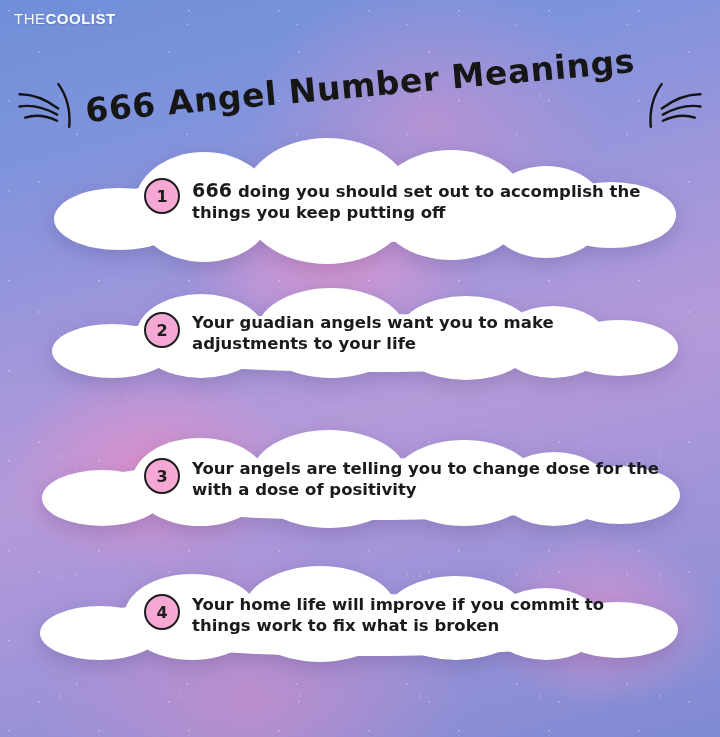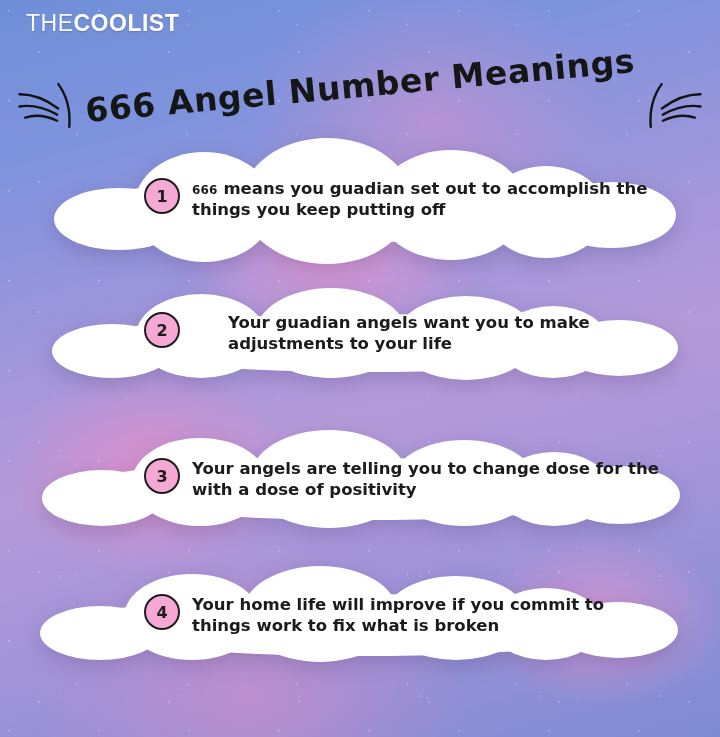--- a/index.html
+++ b/index.html
@@ -38,22 +38,22 @@
       radial-gradient(circle at 85% 65%, rgba(255,255,255,0.30) 0.6px, transparent 1px),
       radial-gradient(circle at 50% 80%, rgba(255,255,255,0.25) 0.6px, transparent 1px);
     background-size: 90px 90px, 130px 130px, 110px 110px, 150px 150px, 120px 120px;
     pointer-events: none;
   }
 
   
   .brand {
     position: absolute;
     top: 10px;
-    left: 26px;
-    font-size: 23px;
+    left: 14px;
+    font-size: 15px;
     letter-spacing: 0.5px;
     color: #ffffff;
     text-shadow: 0 1px 2px rgba(0,0,0,0.18);
     z-index: 6;
   }
   .brand .thin { font-weight: 400; opacity: 0.95; }
   .brand .bold { font-weight: 700; }
 
   
   .title-wrap {
@@ -125,21 +125,21 @@
   }
   .cloud-text {
     font-size: 16.5px;
     line-height: 1.28;
     color: #1b1b1b;
     font-weight: 600;
     max-width: 470px;
     font-family: "DejaVu Sans", sans-serif;
   }
   .cloud-text .lead {
-    font-size: 12px;
+    font-size: 19px;
     letter-spacing: 0.2px;
   }
 </style>
 </head>
 <body>
 
 <div class="infographic">
 
   <div class="speckles"></div>
 
@@ -172,37 +172,37 @@
       <span style="left:40px; top:38px; width:560px; height:68px;"></span>
       <span style="left:8px;  top:52px; width:130px; height:62px;"></span>
       <span style="left:500px;top:46px; width:130px; height:66px;"></span>
       <span style="left:88px; top:16px; width:140px; height:110px;"></span>
       <span style="left:196px;top:2px;  width:170px; height:126px;"></span>
       <span style="left:330px;top:14px; width:150px; height:110px;"></span>
       <span style="left:440px;top:30px; width:120px; height:92px;"></span>
     </div>
     <div class="content" style="left:98px; top:42px; width:520px;">
       <div class="badge">1</div>
-      <div class="cloud-text"><span class="lead">666</span><span> means you guadian set out to accomplish the things you keep putting off</span></div>
+      <div class="cloud-text"><span class="lead">666</span><span> doing you should set out to accomplish the things you keep putting off</span></div>
     </div>
   </div>
 
   <div class="cloud" style="left:46px; top:286px; width:632px; height:100px;">
     <div class="shape">
       <span style="left:36px; top:28px; width:570px; height:58px;"></span>
       <span style="left:6px;  top:38px; width:120px; height:54px;"></span>
       <span style="left:514px;top:34px; width:118px; height:56px;"></span>
       <span style="left:90px; top:8px;  width:130px; height:84px;"></span>
       <span style="left:210px;top:2px;  width:150px; height:90px;"></span>
       <span style="left:350px;top:10px; width:140px; height:84px;"></span>
       <span style="left:452px;top:20px; width:110px; height:72px;"></span>
     </div>
     <div class="content" style="left:98px; top:26px; width:530px;">
       <div class="badge">2</div>
-      <div class="cloud-text" style="max-width:490px;margin-left:36px;">Your guadian angels want you to make adjustments to your life</div>
+      <div class="cloud-text" style="max-width:490px;">Your guadian angels want you to make adjustments to your life</div>
     </div>
   </div>
 
   <div class="cloud" style="left:36px; top:428px; width:648px; height:108px;">
     <div class="shape">
       <span style="left:40px; top:30px; width:576px; height:62px;"></span>
       <span style="left:6px;  top:42px; width:120px; height:56px;"></span>
       <span style="left:524px;top:38px; width:120px; height:58px;"></span>
       <span style="left:96px; top:10px; width:136px; height:88px;"></span>
       <span style="left:214px;top:2px;  width:158px; height:98px;"></span>

